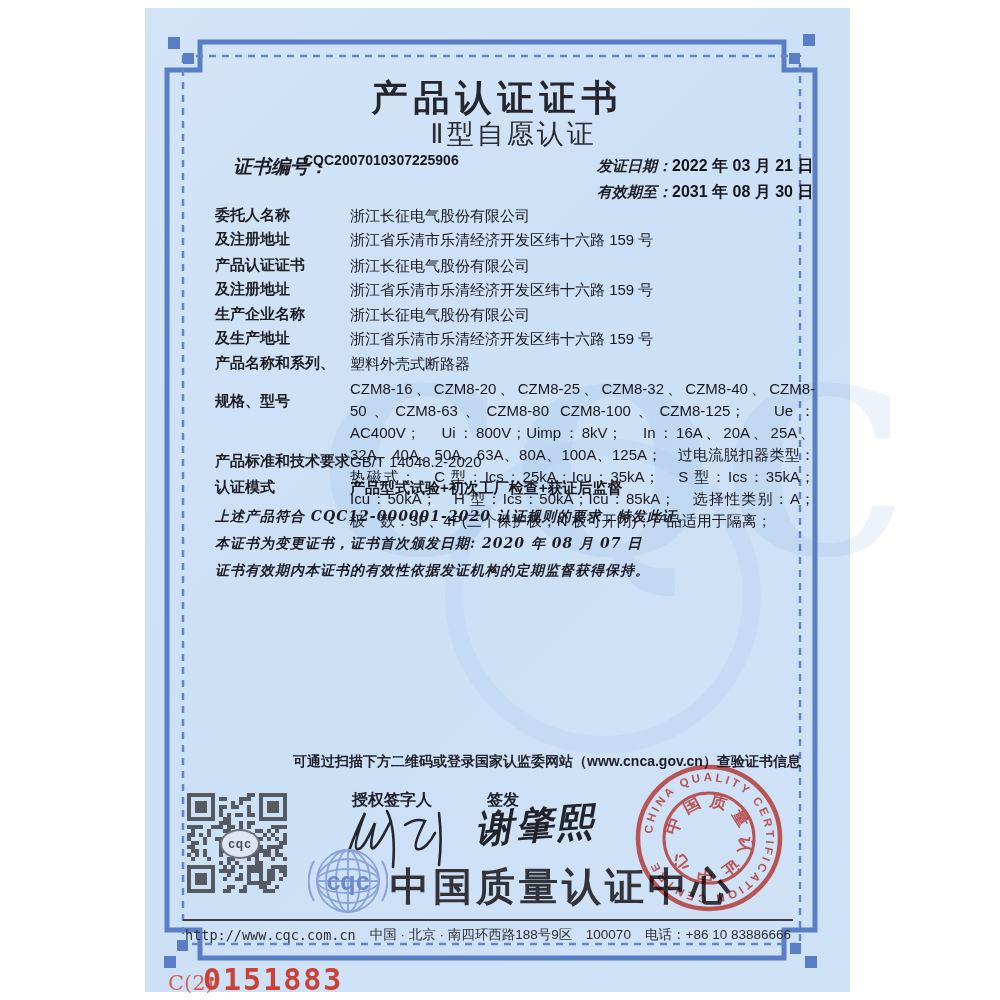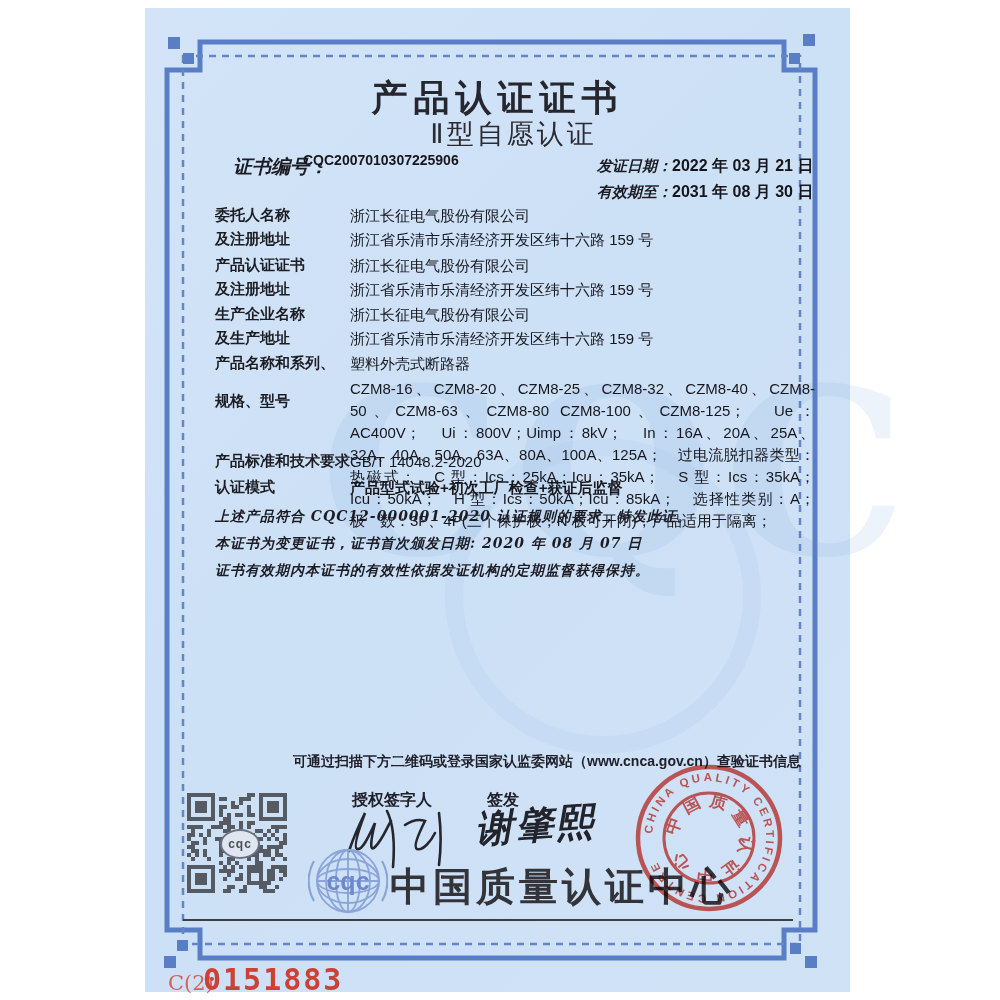--- a/index.html
+++ b/index.html
@@ -453,17 +453,22 @@
     </defs>
     <text font-size="11.5" font-weight="bold" fill="#e2514a" letter-spacing="1.5" font-family="Liberation Sans, sans-serif">
       <textPath href="#stampOuterPath" startOffset="4" textLength="330" lengthAdjust="spacing">CHINA QUALITY CERTIFICATION CENTRE</textPath>
     </text>
     <text font-size="17" font-weight="bold" fill="#e2514a" font-family="Liberation Sans, sans-serif">
       <textPath href="#stampInnerPath" startOffset="2" textLength="185" lengthAdjust="spacing">中国质量认证中心</textPath>
     </text>
   </svg>
 
   <div class="abs footline" style="left:38px;top:911px;width:610px;"></div>
+  <div class="abs footer" style="left:40px;top:918px;width:606px;">
+    <span class="mono">http://www.cqc.com.cn</span>
+    <span>中国 · 北京 · 南四环西路188号9区　100070</span>
+    <span>电话：+86 10 83886666</span>
+  </div>
 
   <div class="abs serial-prefix" style="left:23px;top:963px;">C(2)</div>
   <div class="abs serial-num" style="left:58px;top:954px;">0151883</div>
 
 </div>
 
 </body></html>

